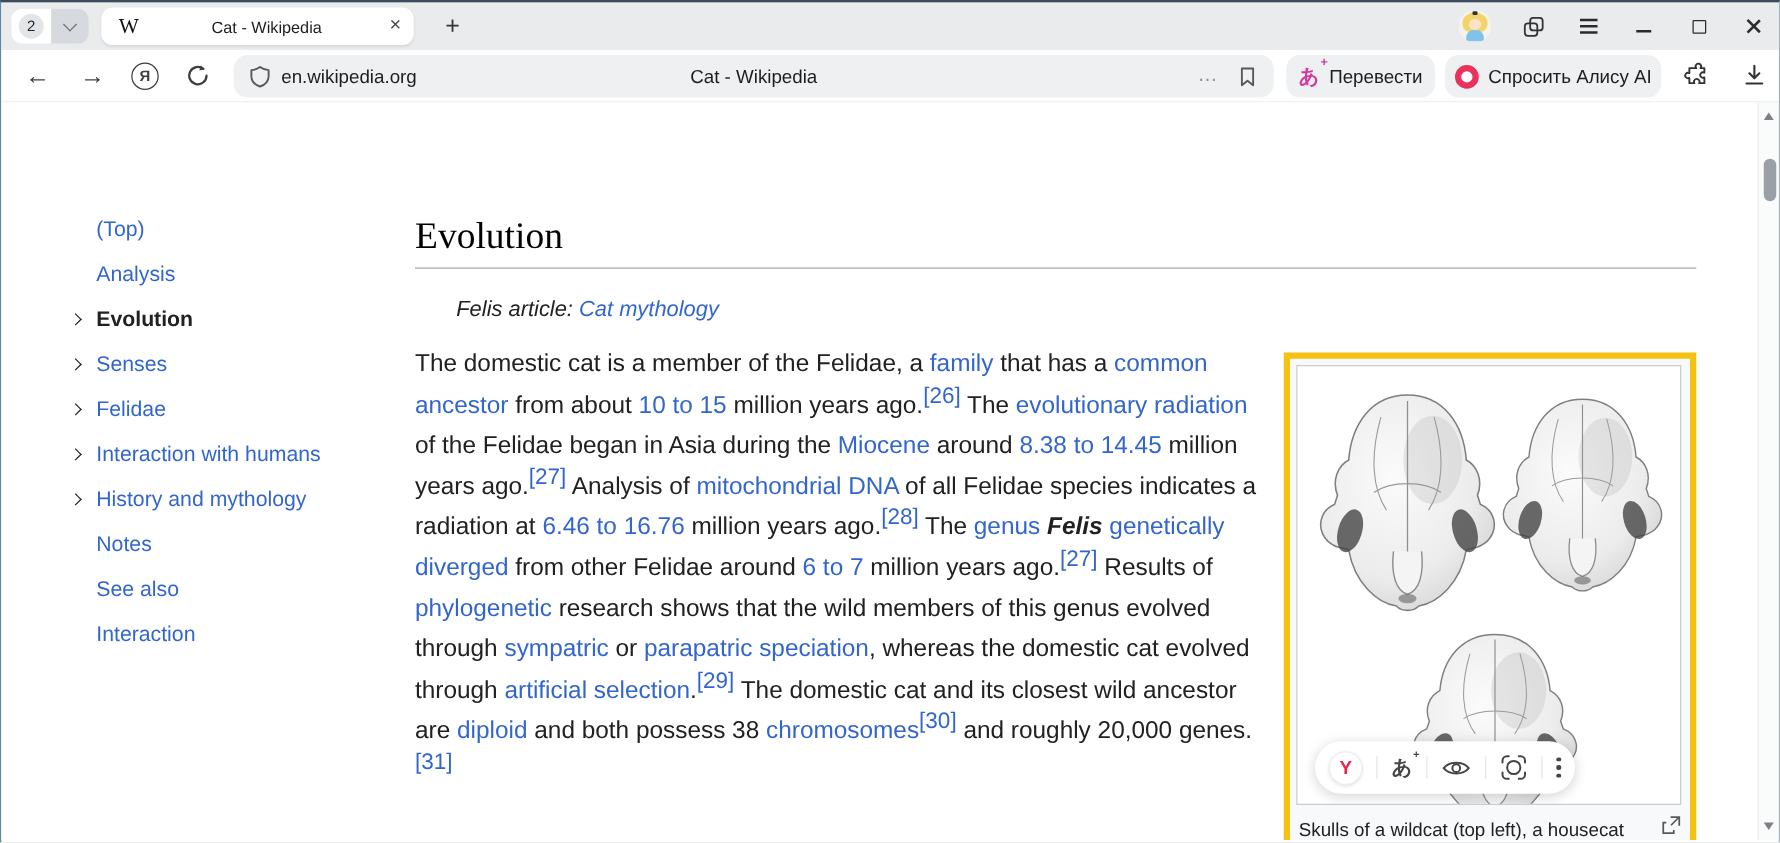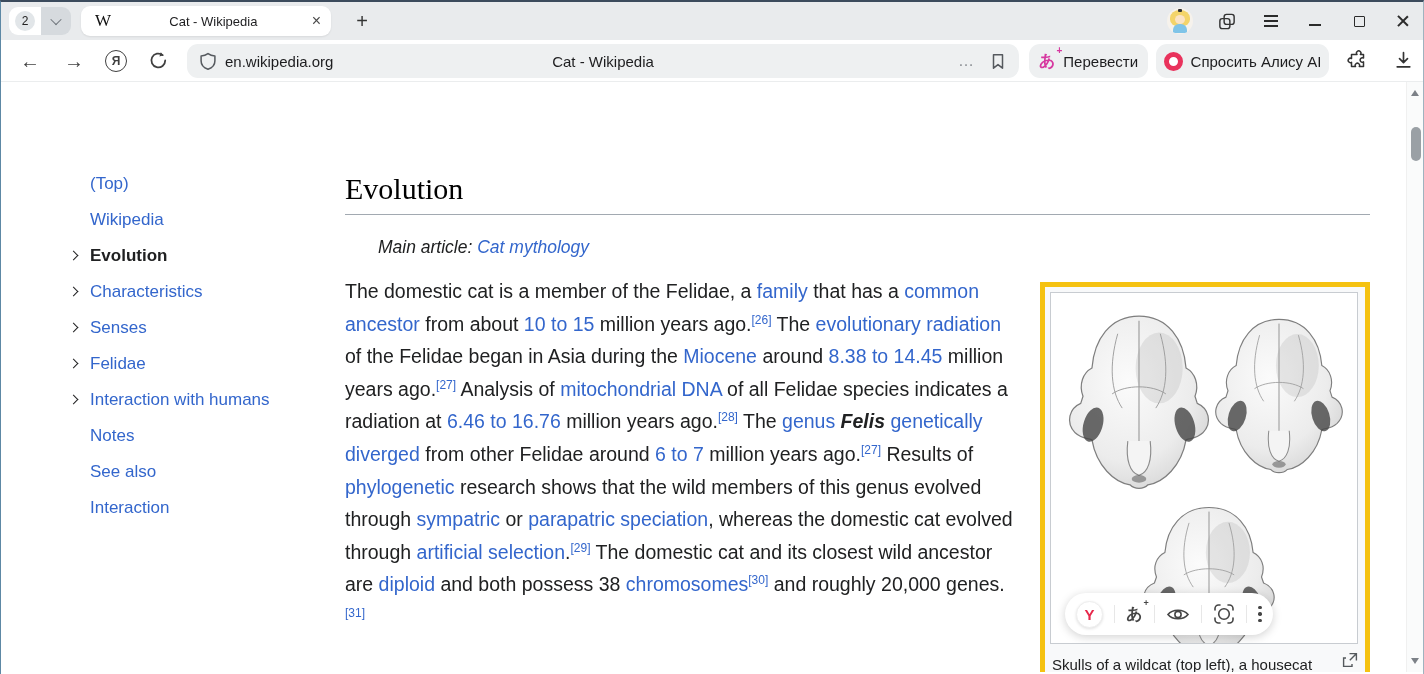--- a/index.html
+++ b/index.html
@@ -47,21 +47,21 @@
   .dots{ font-size:16px; color:#8b8f94; letter-spacing:1px; cursor:pointer;}
   .chip{ position:absolute; top:4px; height:34px; background:#eef0f1; border-radius:11px; display:flex; align-items:center; justify-content:center; gap:8px; font-size:15px; color:#1d1d1f; cursor:pointer;}
   .chip-translate{ left:1028px; width:119px;}
   .chip-alice{ left:1155px; width:173px;}
   .a-char{ color:var(--pink,#d6379f); font-size:16px; font-weight:bold; position:relative;}
   .a-char:after{ content:"+"; position:absolute; right:-7px; top:-6px; font-size:10px;}
   .alice-ring{ width:19px; height:19px; border-radius:50%; border:5.5px solid var(--alice,#e9325c); background:#fff;}
   .tool-ic{ position:absolute; top:10px; cursor:pointer;}
 
   
-  .content{ position:absolute; left:13px; top:80px; width:1406px; height:590px; background:#fff; overflow:hidden;}
+  .content{ position:absolute; left:0; top:80px; width:1406px; height:590px; background:#fff; overflow:hidden;}
   
   .scrollbar{ position:absolute; right:0; top:80px; width:17px; height:590px; background:#fafbfb; border-left:1px solid #f0f0f0;}
   .sb-arrow{ position:absolute; left:4px; width:0; height:0; border-left:4.5px solid transparent; border-right:4.5px solid transparent; cursor:pointer;}
   .sb-up{ top:8px; border-bottom:6px solid #7c8187;}
   .sb-down{ bottom:8px; border-top:6px solid #7c8187;}
   .sb-thumb{ position:absolute; left:3.5px; top:45px; width:10px; height:34px; border-radius:5px; background:#9aa0a5; cursor:grab;}
 
   
   .toc{ position:absolute; left:40px; top:84px; width:265px;}
   .toc-item{ position:relative; height:36px; display:flex; align-items:center; padding-left:36px; font-size:17px; color:var(--link,#3366cc); cursor:pointer;}
@@ -69,21 +69,21 @@
   .toc-chevron{ position:absolute; left:16px; top:14px; width:7px; height:7px; border-top:1.7px solid #202122; border-right:1.7px solid #202122; transform:rotate(45deg);}
 
   
   .article-head{ position:absolute; left:331px; top:90px; width:1025px; border-bottom:1px solid #a2a9b1; padding-bottom:8px;}
   .article-head h1{ font-family:"Liberation Serif", serif; font-weight:400; font-size:30px; color:#000;}
   .hatnote{ position:absolute; left:364px; top:155px; font-style:italic; font-size:17.5px; color:#202122;}
   .hatnote .wlink{ cursor:pointer;}
   .para{ position:absolute; left:331px; top:193px; width:676px; font-size:19.5px; line-height:32.6px; color:#202122;}
   .wlink{ color:var(--link,#3366cc); text-decoration:none; cursor:pointer;}
   .taxon{ font-style:italic; font-weight:600; color:#202122;}
-  sup.ref{ font-size:12px; line-height:0; vertical-align:super;}
+  sup.ref{ font-size:18px; line-height:0; vertical-align:super;}
 
   
   .figure{ position:absolute; left:1026px; top:200px; width:330px; height:462px; border:5px solid var(--hl,#f5c211); background:#f8f9fa; padding:5px;}
   .fig-imgbox{ position:relative; width:308px; height:352px; background:#fff; border:1px solid #c8ccd1; overflow:hidden; cursor:pointer;}
   .fig-toolbar{ position:absolute; left:14px; top:300px; width:208px; height:42px; background:#fff; border-radius:21px; box-shadow:0 2px 10px rgba(0,0,0,.18); display:flex; align-items:center; justify-content:space-evenly; }
   .fig-toolbar .sep{ width:1px; height:18px; background:#e7e7e7;}
   .fig-tb-btn{ display:flex; align-items:center; justify-content:center; cursor:pointer;}
   .y-badge{ width:27px; height:27px; border-radius:50%; background:#fff; border:1px solid #eee; box-shadow:0 1px 3px rgba(0,0,0,.12); display:flex; align-items:center; justify-content:center; font-weight:bold; font-size:15px; color:#e7284b;}
   .fig-a-char{ color:#454545; font-size:16px; font-weight:bold; position:relative;}
   .fig-a-char:after{ content:"+"; position:absolute; right:-6px; top:-6px; font-size:9px;}
@@ -195,41 +195,41 @@
   <div class="content">
 
     <nav class="toc">
 
     <div class="toc-item no-chevron">
 
           <span>(Top)</span>
         </div>
         <div class="toc-item no-chevron">
 
-          <span>Wikipedia</span>
+          <span>Analysis</span>
         </div>
         <div class="toc-item active">
           <span class="toc-chevron"></span>
           <span>Evolution</span>
         </div>
         <div class="toc-item">
           <span class="toc-chevron"></span>
-          <span>Characteristics</span>
+          <span>Senses</span>
         </div>
         <div class="toc-item">
           <span class="toc-chevron"></span>
-          <span>Senses</span>
+          <span>Felidae</span>
         </div>
         <div class="toc-item">
           <span class="toc-chevron"></span>
-          <span>Felidae</span>
+          <span>Interaction with humans</span>
         </div>
         <div class="toc-item">
           <span class="toc-chevron"></span>
-          <span>Interaction with humans</span>
+          <span>History and mythology</span>
         </div>
         <div class="toc-item no-chevron">
 
           <span>Notes</span>
         </div>
         <div class="toc-item no-chevron">
 
           <span>See also</span>
         </div>
         <div class="toc-item no-chevron">
@@ -239,21 +239,21 @@
         <div class="toc-item no-chevron">
           
           
         </div>
       </nav>
 
     <div class="article-head">
       <h1>Evolution</h1>
     </div>
     <div class="hatnote">
-      <span>Main article: </span><span class="wlink">Cat mythology</span>
+      <span>Felis article: </span><span class="wlink">Cat mythology</span>
     </div>
     <p class="para"><span>The domestic cat is a member of the Felidae, a </span><span class="wlink">family</span><span> that has a </span><span class="wlink">common ancestor</span><span> from about </span><span class="wlink">10 to 15</span><span> million years ago.</span><sup class="ref"><span class="wlink">[26]</span></sup><span> The </span><span class="wlink">evolutionary radiation</span><span> of the Felidae began in Asia during the </span><span class="wlink">Miocene</span><span> around </span><span class="wlink">8.38 to 14.45</span><span> million years ago.</span><sup class="ref"><span class="wlink">[27]</span></sup><span> Analysis of </span><span class="wlink">mitochondrial DNA</span><span> of all Felidae species indicates a radiation at </span><span class="wlink">6.46 to 16.76</span><span> million years ago.</span><sup class="ref"><span class="wlink">[28]</span></sup><span> The </span><span class="wlink">genus</span><span> </span><span class="taxon">Felis</span><span> </span><span class="wlink">genetically diverged</span><span> from other Felidae around </span><span class="wlink">6 to 7</span><span> million years ago.</span><sup class="ref"><span class="wlink">[27]</span></sup><span> Results of </span><span class="wlink">phylogenetic</span><span> research shows that the wild members of this genus evolved through </span><span class="wlink">sympatric</span><span> or </span><span class="wlink">parapatric speciation</span><span>, whereas the domestic cat evolved through </span><span class="wlink">artificial selection</span><span>.</span><sup class="ref"><span class="wlink">[29]</span></sup><span> The domestic cat and its closest wild ancestor are </span><span class="wlink">diploid</span><span> and both possess 38 </span><span class="wlink">chromosomes</span><sup class="ref"><span class="wlink">[30]</span></sup><span> and roughly 20,000 genes.</span><sup class="ref"><span class="wlink">[31]</span></sup></p>
 
     <figure class="figure">
       <div class="fig-imgbox">
         <svg width="308" height="352" viewBox="0 0 308 352">
           <defs>
             <radialGradient id="sg" cx="42%" cy="38%" r="75%">
               <stop offset="0%" stop-color="#fbfbfb"></stop>
               <stop offset="62%" stop-color="#ececec"></stop>

